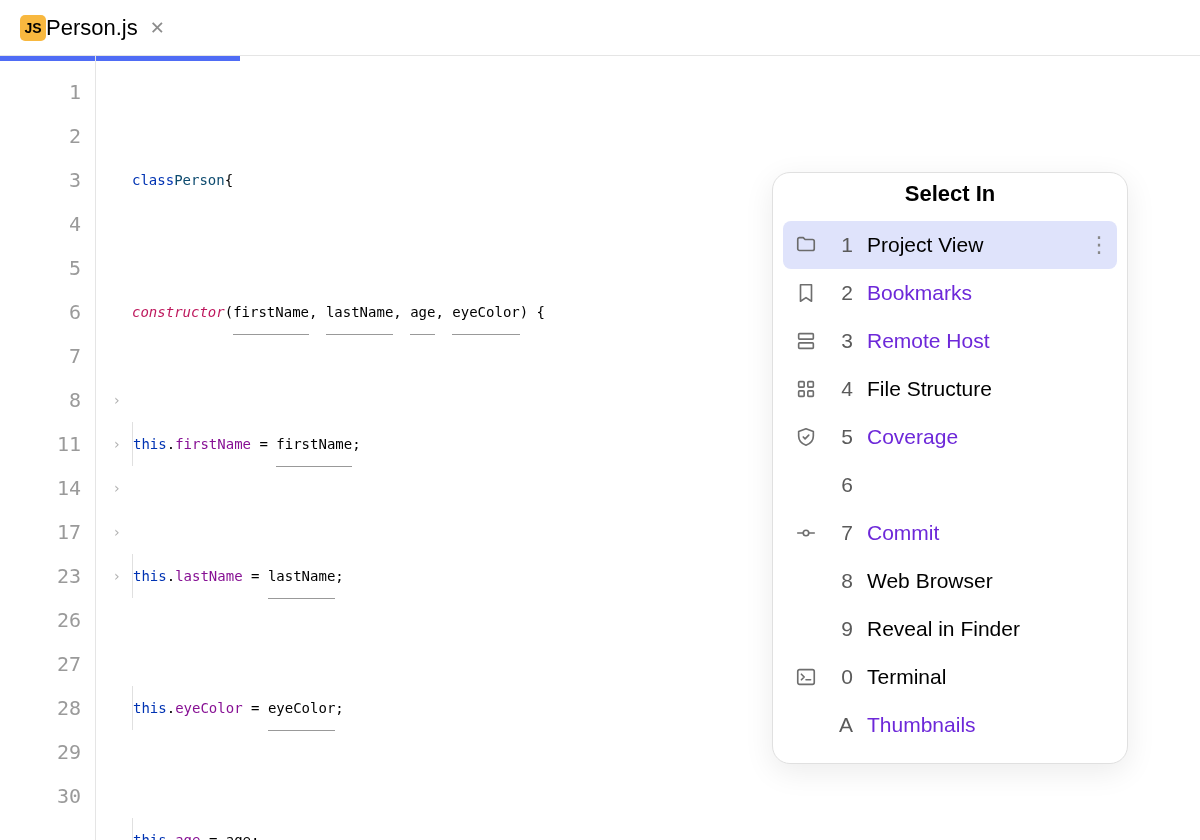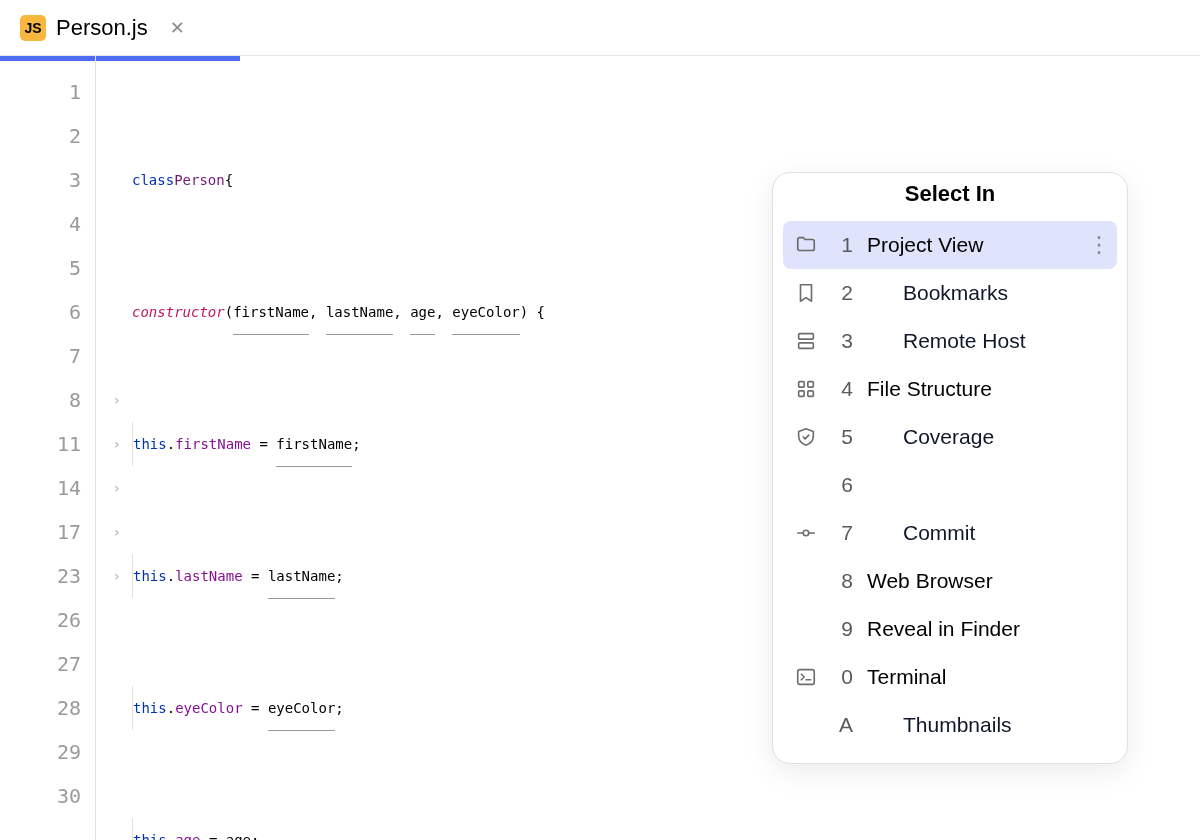--- a/index.html
+++ b/index.html
@@ -13,21 +13,20 @@
   }
   .tab-bar {
     display: flex;
     align-items: center;
     height: 56px;
     border-bottom: 1px solid #e5e5e5;
   }
   .tab {
     display: flex;
     align-items: center;
-    gap: 10px;
     padding: 0 20px;
     height: 100%;
   }
   .tab-border {
     position: absolute;
     left: 0;
     top: 56px;
     width: 240px;
     height: 5px;
     background: #4f6cf5;
@@ -79,21 +78,21 @@
     font-family: "SF Mono", Menlo, Consolas, monospace;
     font-size: 14px;
     line-height: 44px;
     white-space: pre;
   }
   .code-row { height: 44px; display: flex; align-items: center; }
   .kw   { color: #0033b3; }
   .fn   { color: #be185d; font-style: italic; }
   .prop { color: #871094; }
   .this { color: #0033b3; }
-  .ident{ color: #701a75; }
+  .ident{ color: #0c4a6e; }
   .uline{ border-bottom: 1px solid #999; }
   .guide {
     border-left: 1px solid #e0e0e0;
     display: inline-block;
     height: 100%;
   }
 
   
   .popup {
     position: absolute;
@@ -127,21 +126,21 @@
     padding: 0 8px;
   }
   .popup-item .icon-slot {
     width: 30px;
     display: flex; justify-content: center;
     color: #6e6e6e;
   }
   .popup-item.sel .icon-slot { color: #6b6b6b; }
   .popup-item .num { color: #5a5a5a; width: 18px; text-align: right; }
   .popup-item .label { flex: 1; }
-  .popup-item.dim .label { color: #0f172a; margin-left: 36px; }
+  .popup-item.dim .label { color: #6d28d9; }
   .popup-item .more { color: #888; font-size: 22px; letter-spacing: -1px; }
   svg { display: block; }
 </style>
 </head>
 <body>
 
 <div class="tab-bar">
   <div class="tab">
     <div class="js-badge">JS</div>
     <div class="tab-title">Person.js</div>

